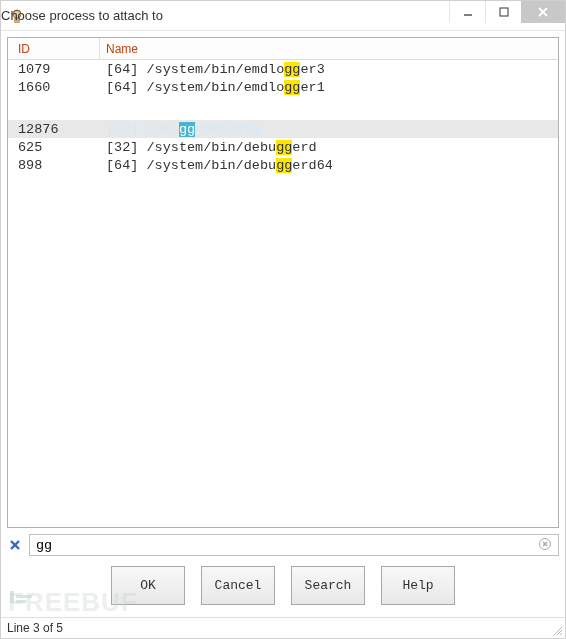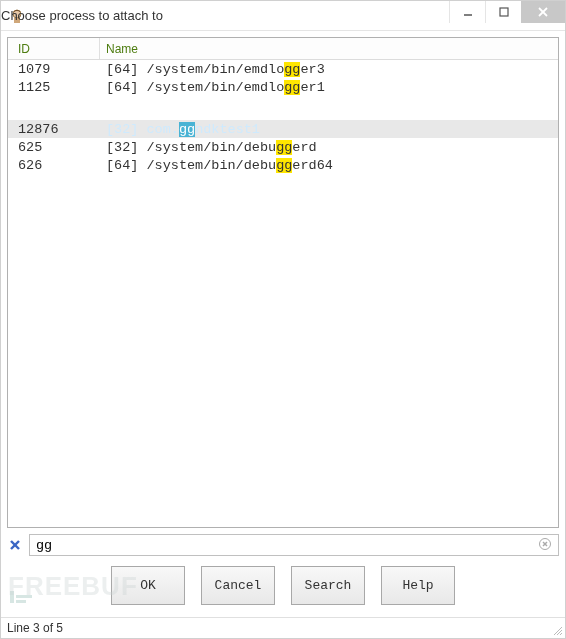--- a/index.html
+++ b/index.html
@@ -75,21 +75,21 @@
       display: flex;
       flex-direction: column;
       background: #fff;
       overflow: hidden;
     }
     .list-header {
       display: flex;
       border-bottom: 1px solid #dcdcdc;
       background: #fdfdfd;
       font-size: 12px;
-      color: #4d7c0f;
+      color: #c2410c;
       height: 22px;
       align-items: center;
     }
     .col-id-h {
       width: 92px;
       padding-left: 10px;
       border-right: 1px solid #e0e0e0;
       height: 100%;
       display: flex;
       align-items: center;
@@ -189,21 +189,21 @@
       position: relative;
     }
     .resize-grip {
       position: absolute;
       right: 2px; bottom: 2px;
       width: 12px; height: 12px;
     }
     .resize-grip svg { display:block; }
     .wm-text {
       position: absolute;
-      left: 8px; bottom: 37px;
+      left: 8px; bottom: 21px;
       font-size: 26px;
       font-weight: 700;
       color: rgba(200,210,210,0.35);
       letter-spacing: 1px;
       pointer-events: none;
     }
     .wm-bars {
       position: absolute;
       left: 10px; bottom: 34px;
       width: 24px; height: 16px;
@@ -245,24 +245,24 @@
 
 <div class="content">
 
   <div class="list-wrap">
     <div class="list-header">
       <div class="col-id-h">ID</div>
       <div class="col-name-h">Name</div>
     </div>
     <div class="list-body" id="list-body">
         <div class="row"><div class="col-id">1079</div><div class="col-name">[64] /system/bin/emdlo<span class="hl">gg</span>er3</div></div>
-        <div class="row"><div class="col-id">1125</div><div class="col-name">[64] /system/bin/emdlo<span class="hl">gg</span>er1</div></div>
+        <div class="row"><div class="col-id">1660</div><div class="col-name">[64] /system/bin/emdlo<span class="hl">gg</span>er1</div></div>
         <div class="row selected"><div class="col-id">12876</div><div class="col-name">[32] com.<span class="hl-sel">gg</span>ndktest1</div></div>
         <div class="row"><div class="col-id">625</div><div class="col-name">[32] /system/bin/debu<span class="hl">gg</span>erd</div></div>
-        <div class="row"><div class="col-id">626</div><div class="col-name">[64] /system/bin/debu<span class="hl">gg</span>erd64</div></div>
+        <div class="row"><div class="col-id">898</div><div class="col-name">[64] /system/bin/debu<span class="hl">gg</span>erd64</div></div>
       </div>
   </div>
 
   <div class="search-row">
     <span class="search-icon">
       <svg width="14" height="14" viewBox="0 0 14 14">
         <line x1="3" y1="3" x2="11" y2="11" stroke="#3a66c4" stroke-width="2.4"></line>
         <line x1="11" y1="3" x2="3" y2="11" stroke="#3a66c4" stroke-width="2.4"></line>
       </svg>
     </span>

